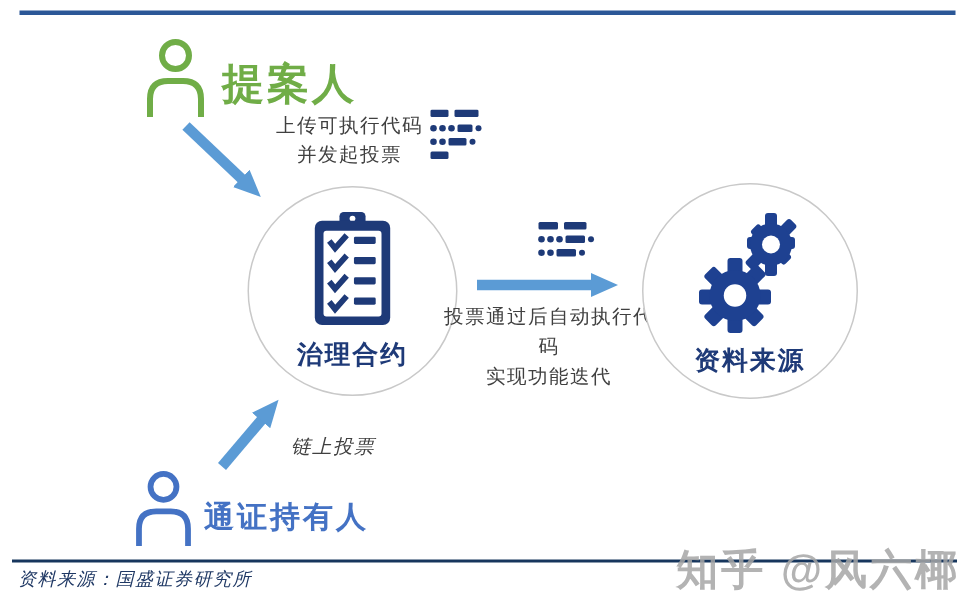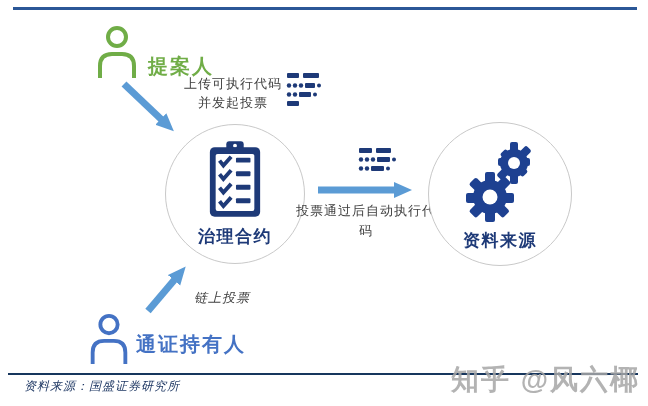--- a/index.html
+++ b/index.html
@@ -5,35 +5,35 @@
   html,body{margin:0;padding:0;background:#e9e9e9;}
   .canvas{
     position:relative;width:648px;height:406px;background:#ffffff;
     font-family:"Liberation Sans",sans-serif;overflow:hidden;
   }
   .top-border{position:absolute;left:13px;top:7px;width:624px;height:3px;background:#2b5797;}
   .bottom-rule{position:absolute;left:8px;top:373px;width:630px;height:2px;background:#17365d;}
 
   .abs{position:absolute;}
 
-  .node-label-green{color:#70ad47;font-size:20px;font-weight:bold;letter-spacing:2px;margin-top:16px;}
+  .node-label-green{color:#70ad47;font-size:28px;font-weight:bold;letter-spacing:2px;}
   .node-label-blue{color:#4472c4;font-size:20px;font-weight:bold;letter-spacing:2px;}
 
   .edge-label{color:#404040;font-size:13px;line-height:19px;text-align:center;letter-spacing:1px;}
 
   .circle-node{
     position:absolute;background:#fff;border:1.5px solid #c9c9c9;border-radius:50%;
     display:flex;flex-direction:column;align-items:center;justify-content:center;
   }
   .circle-node .circle-label{color:#1e3a78;font-size:17px;font-weight:bold;letter-spacing:1.5px;margin-top:6px;}
 
   .arrow-layer{position:absolute;left:0;top:0;width:648px;height:406px;pointer-events:none;}
 
   .source-note{
-    position:absolute;left:24px;top:378px;
+    position:absolute;left:12px;top:378px;
     font-family:"DejaVu Serif",serif;font-style:italic;
     font-size:12px;color:#1f3864;letter-spacing:1px;
   }
   .watermark{
     position:absolute;right:8px;top:361px;
     font-size:28px;color:#a6a6a6;opacity:.85;letter-spacing:2px;font-weight:bold;
   }
 </style>
 </head>
 <body>
@@ -108,20 +108,21 @@
       <circle cx="16" cy="11.5" r="2.2"></circle>
     <rect x="20" y="9" width="13" height="5" rx="1"></rect>
       <circle cx="37" cy="11.5" r="2"></circle>
     <circle cx="4" cy="20.5" r="2.2"></circle>
       <circle cx="10" cy="20.5" r="2.2"></circle>
     <rect x="14" y="18" width="13" height="5" rx="1"></rect>
       <circle cx="31" cy="20.5" r="2"></circle>
   </svg>
   <div class="abs edge-label" style="left:290px;top:201px;width:152px;line-height:20px;">
     <div>投票通过后自动执行代码</div>
+    <div>实现功能迭代</div>
   </div>
 
   <div class="circle-node" style="left:428px;top:122px;width:142px;height:142px;">
     <svg width="72" height="86" viewBox="0 0 72 86">
 
       <g fill="#1e4191">
         <g>
           <rect x="46" y="5" width="8" height="10" rx="2"></rect>
           <rect x="46" y="37" width="8" height="10" rx="2"></rect>
           <rect x="34" y="21" width="10" height="8" rx="2" transform="rotate(0 39 25)"></rect>

